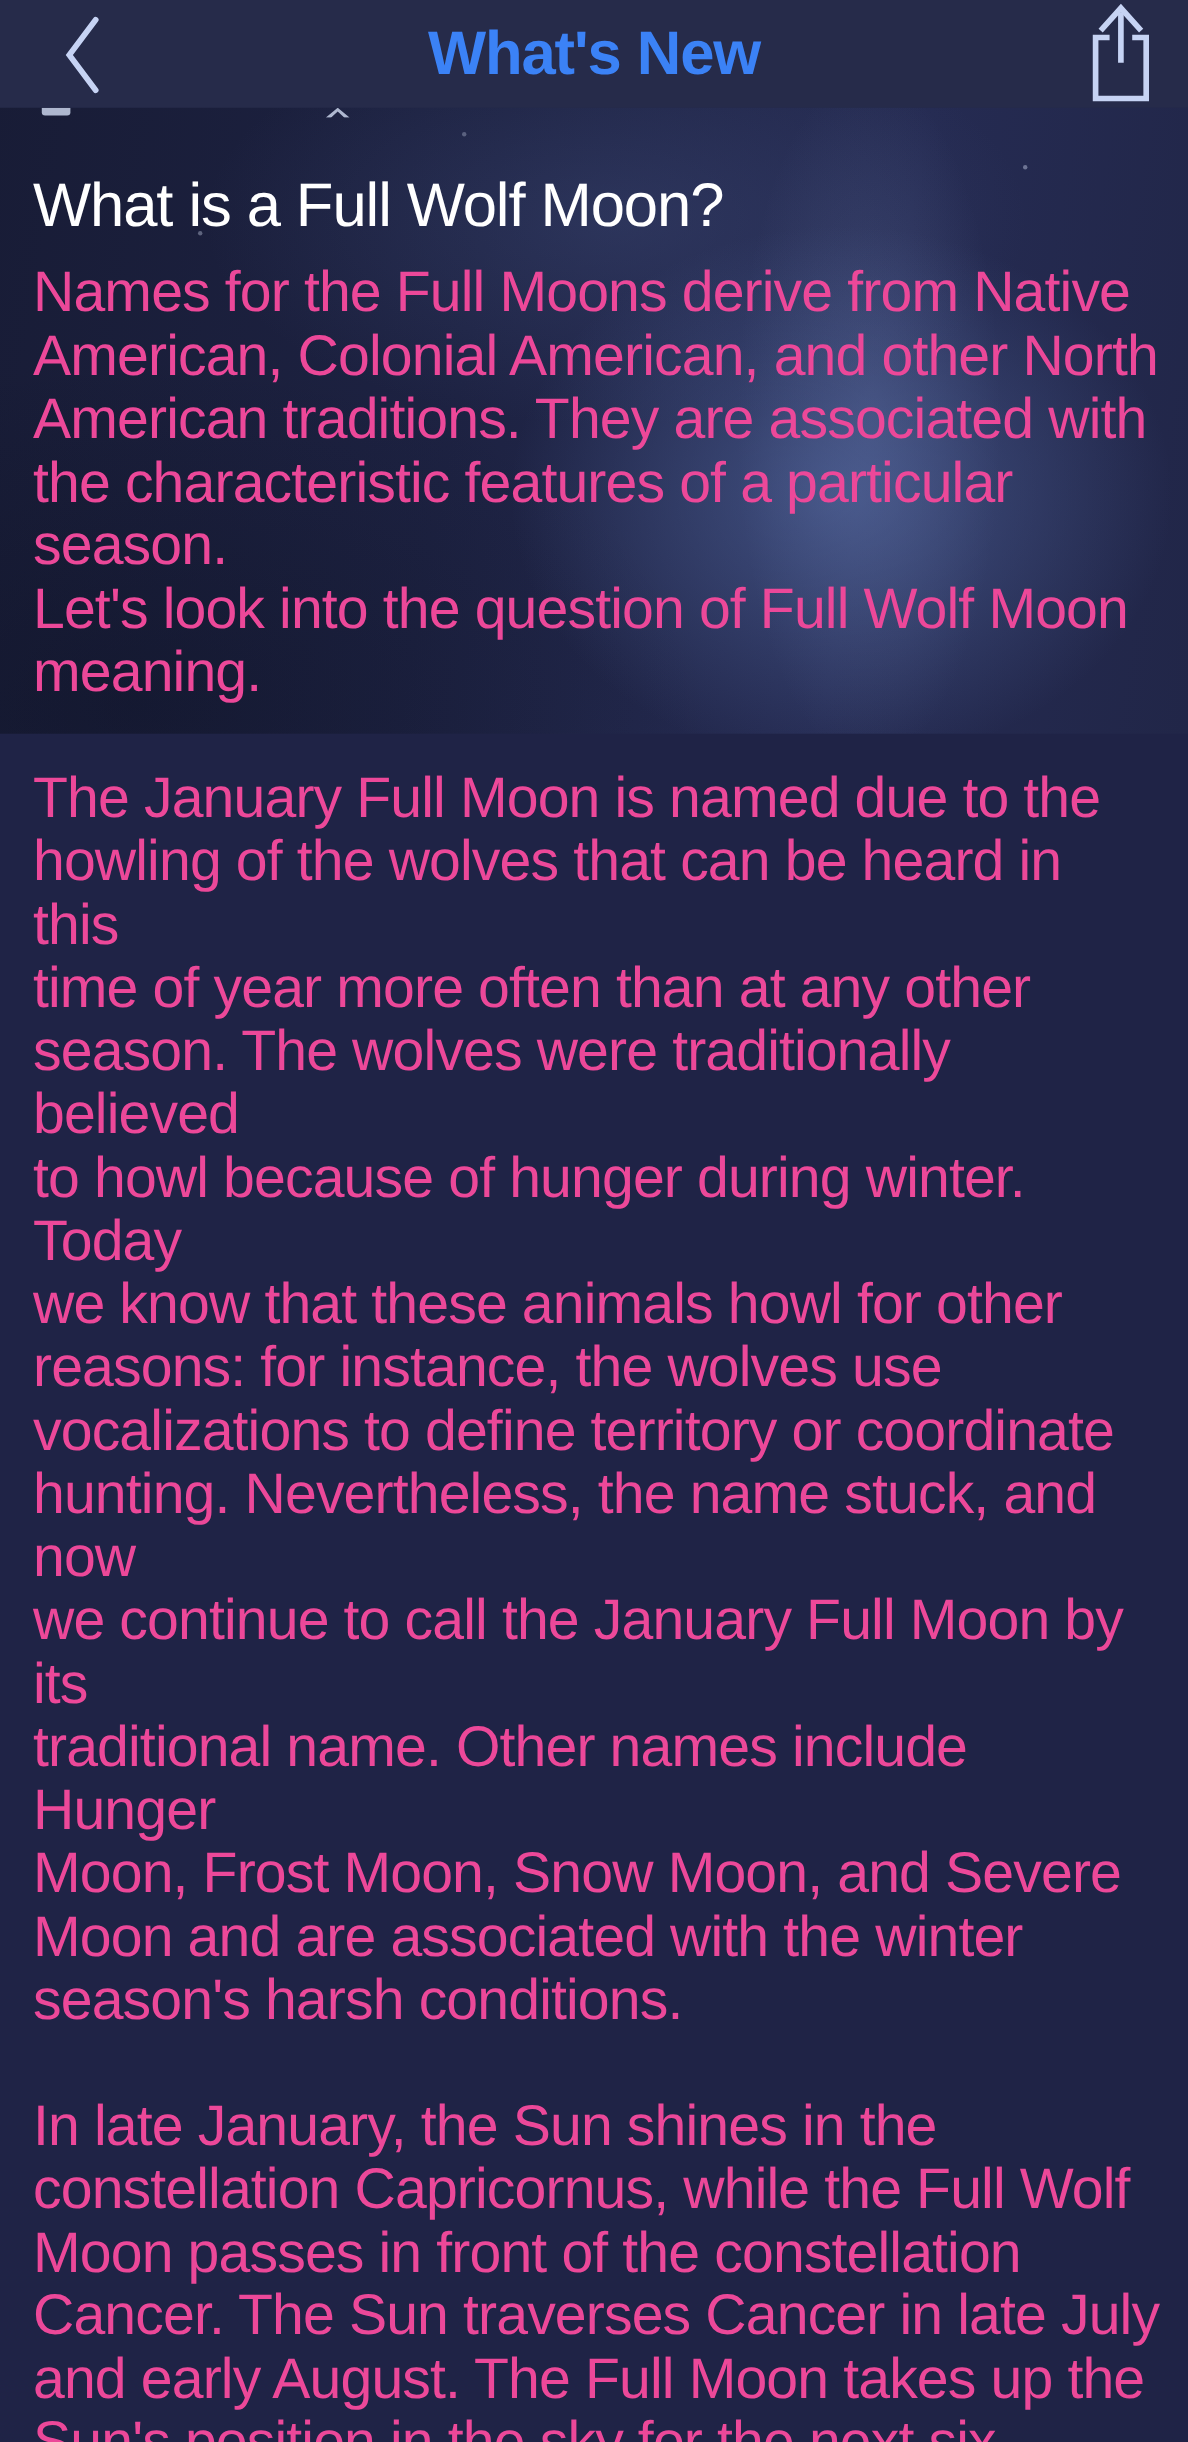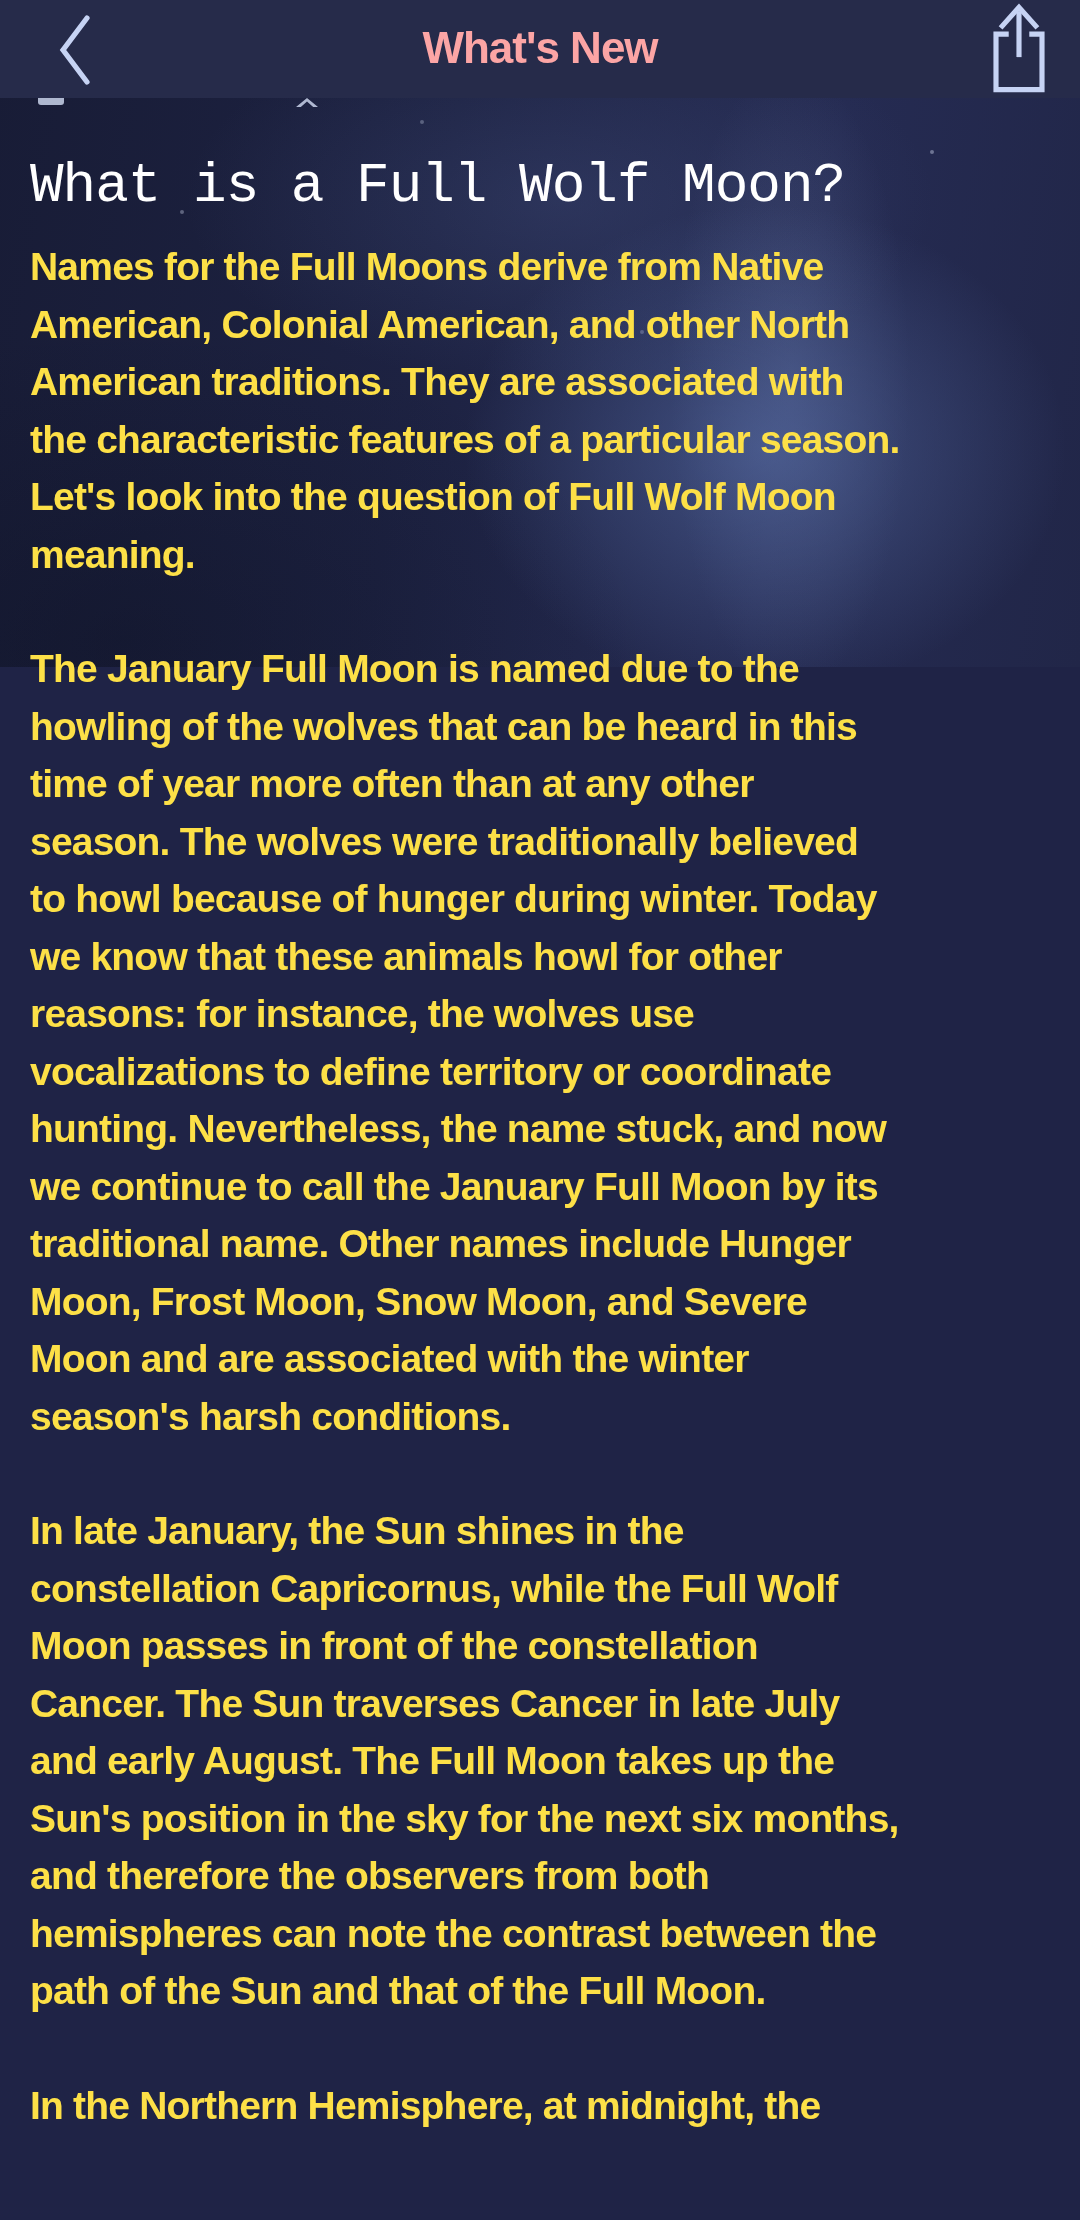--- a/index.html
+++ b/index.html
@@ -39,22 +39,22 @@
   }
   .nav-btn {
     background: none; border: none; padding: 0; cursor: pointer;
     display: flex; align-items: center; justify-content: center;
   }
   .back-btn { position: absolute; left: 40px; top: 14px; width: 70px; height: 72px; }
   .share-btn { position: absolute; right: 26px; top: 2px; width: 70px; height: 94px; }
   .page-title {
     position: absolute; left: 50%; top: 50%; transform: translate(-50%, -52%);
     margin: 0;
-    color: #fca5a5;
-    font-size: 44px; font-weight: bold; letter-spacing: -1px;
+    color: #3b82f6;
+    font-size: 56px; font-weight: bold; letter-spacing: -1px;
     white-space: nowrap;
   }
 
   
   .scroll-fragment { position: absolute; top: 98px; left: 0; width: 1080px; height: 12px; z-index: 2; }
   .frag { position: absolute; top: 0; background: #c9d2ea; opacity: 0.85; }
   .frag-1 { left: 38px; width: 26px; height: 7px; border-radius: 0 0 3px 3px; }
   .frag-2 { left: 296px; width: 22px; height: 9px;
             clip-path: polygon(0 100%, 50% 0, 100% 100%, 78% 100%, 50% 38%, 22% 100%); }
 
@@ -64,27 +64,27 @@
     padding: 0 26px 0 30px; box-sizing: border-box;
     color: #f7f7f9;
     overflow: hidden;
   }
   main h2 {
     margin: 0 0 14px 0;
     font-size: 56px; font-weight: 400; letter-spacing: -1px;
     line-height: 76px;
     color: #ffffff;
   }
-  main h2.first { margin-top: 50px; font-family: Liberation Mono, monospace; }
+  main h2.first { margin-top: 50px; }
   main p {
     margin: 0 0 57px 0;
-    font-size: 39px; font-weight: 700; letter-spacing: -0.8px;
+    font-size: 52px; font-weight: 400; letter-spacing: -0.8px;
     line-height: 57.5px;
     white-space: pre-line;
-    color: #fde047;
+    color: #ec4899;
   }
   svg { display: block; }
 </style>
 </head>
 <body>
 
 <div class="screen">
 
   <div class="bg-photo"></div>
 

